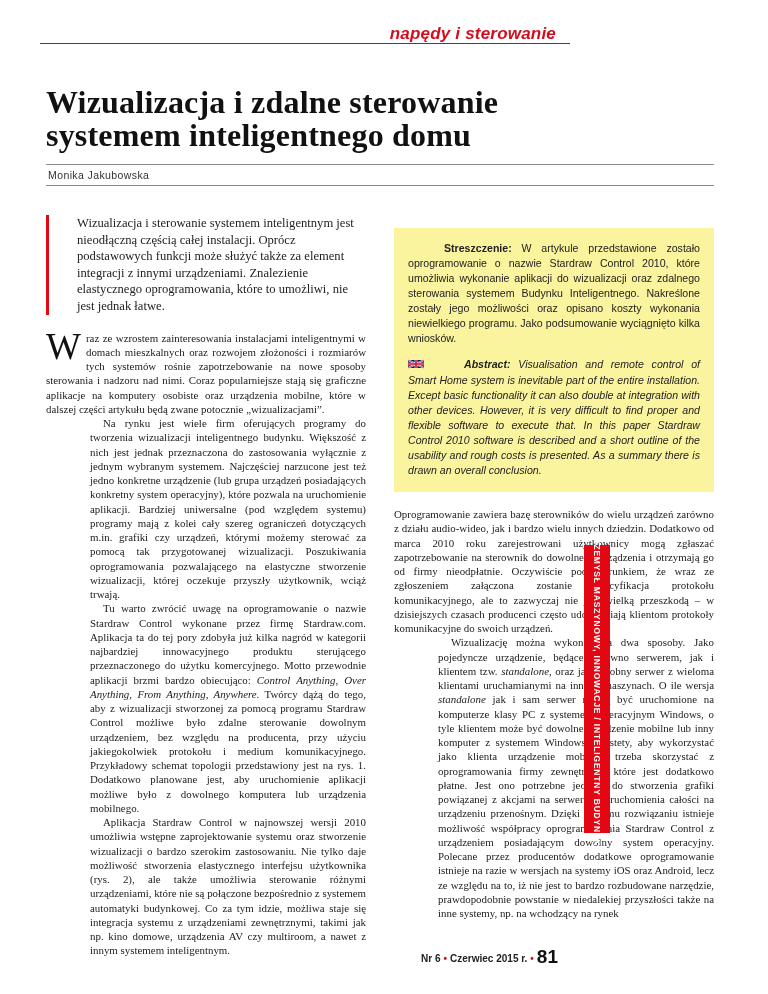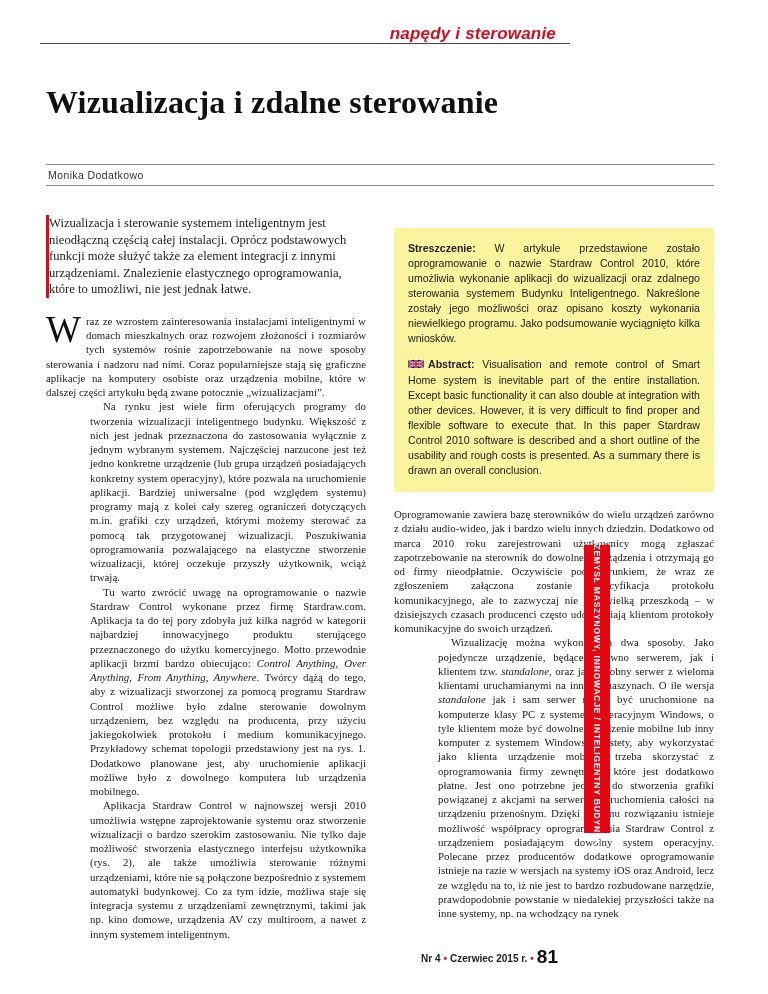--- a/index.html
+++ b/index.html
@@ -35,21 +35,21 @@
     padding:4px 2px;font-family:"Liberation Sans",sans-serif;
     font-size:10.5px;color:#333;letter-spacing:.4px;
   }
 
   
   .columns{position:absolute;left:46px;top:212px;width:668px;display:flex;gap:28px;}
   .col{width:320px;}
 
   .lead{
     border-left:3px solid var(--sidebar-red);
-    padding-left:0;margin:3px 0 16px 0;
+    padding-left:28px;margin:3px 0 16px 0;
     font-size:12.6px;line-height:16.6px;color:#222;
   }
 
   .body-p{
     margin:0;font-size:10.9px;line-height:14.25px;text-align:justify;color:#1a1a1a;
   }
   .body-p.indent{text-indent:13px;margin-left:44px;}
   .dropcap{
     float:left;font-size:37px;line-height:29px;padding:1px 5px 0 0;color:#111;
     font-family:"Liberation Serif",serif;
@@ -57,22 +57,22 @@
   .italic{font-style:italic;}
 
   
   .abstract-box{
     background:var(--box-yellow);
     padding:13px 14px 14px 14px;margin:16px 0 15px 0;
     font-family:"Liberation Sans",sans-serif;
     font-size:10.6px;line-height:15px;text-align:justify;color:#222;
   }
   .abstract-box .pl{margin:0 0 11px 0;}
-  .abstract-box .en{margin:0;}
-  .abstract-box b{font-weight:bold;}
+  .abstract-box .en{margin:0;font-style:italic;}
+  .abstract-box b{font-weight:bold;margin-left:36px;}
   .flag{display:inline-block;vertical-align:-1px;margin-right:4px;}
 
   
   .side-strip{
     position:absolute;top:545px;right:2px;width:26px;height:288px;
     background:var(--sidebar-red);display:flex;align-items:center;justify-content:center;
   }
   .side-strip span{
     writing-mode:vertical-rl;
     font-family:"Liberation Sans",sans-serif;font-weight:bold;
@@ -90,23 +90,24 @@
 </head>
 <body>
 
 <div class="page">
 
   <div class="header-label">napędy i sterowanie</div>
   <div class="rule-top"></div>
 
   <div class="title">
     <div>Wizualizacja i zdalne sterowanie</div>
+    <div>systemem inteligentnego domu</div>
   </div>
 
-  <div class="author-block">Monika Dodatkowo</div>
+  <div class="author-block">Monika Jakubowska</div>
 
   <div class="columns">
 
     <div class="col">
       <div class="lead">Wizualizacja i sterowanie systemem inteligentnym jest nieodłączną częścią całej instalacji. Oprócz podstawowych funkcji może służyć także za element integracji z innymi urządzeniami. Znalezienie elastycznego oprogramowania, które to umożliwi, nie jest jednak łatwe.</div>
       <div>
           <p class="body-p"><span class="dropcap">W</span>raz ze wzrostem zainteresowania instalacjami inteligentnymi w domach mieszkalnych oraz rozwojem złożoności i rozmiarów tych systemów rośnie zapotrzebowanie na nowe sposoby sterowania i nadzoru nad nimi. Coraz popularniejsze stają się graficzne aplikacje na komputery osobiste oraz urządzenia mobilne, które w dalszej części artykułu będą zwane potocznie „wizualizacjami”.</p>
           <p class="body-p indent">Na rynku jest wiele firm oferujących programy do tworzenia wizualizacji inteligentnego budynku. Większość z nich jest jednak przeznaczona do zastosowania wyłącznie z jednym wybranym systemem. Najczęściej narzucone jest też jedno konkretne urządzenie (lub grupa urządzeń posiadających konkretny system operacyjny), które pozwala na uruchomienie aplikacji. Bardziej uniwersalne (pod względem systemu) programy mają z kolei cały szereg ograniczeń dotyczących m.in. grafiki czy urządzeń, którymi możemy sterować za pomocą tak przygotowanej wizualizacji. Poszukiwania oprogramowania pozwalającego na elastyczne stworzenie wizualizacji, której oczekuje przyszły użytkownik, wciąż trwają.</p>
           <p class="body-p indent">Tu warto zwrócić uwagę na oprogramowanie o nazwie Stardraw Control wykonane przez firmę Stardraw.com. Aplikacja ta do tej pory zdobyła już kilka nagród w kategorii najbardziej innowacyjnego produktu sterującego przeznaczonego do użytku komercyjnego. Motto przewodnie aplikacji brzmi bardzo obiecująco: <span class="italic">Control Anything, Over Anything, From Anything, Anywhere.</span> Twórcy dążą do tego, aby z wizualizacji stworzonej za pomocą programu Stardraw Control możliwe było zdalne sterowanie dowolnym urządzeniem, bez względu na producenta, przy użyciu jakiegokolwiek protokołu i medium komunikacyjnego. Przykładowy schemat topologii przedstawiony jest na rys. 1. Dodatkowo planowane jest, aby uruchomienie aplikacji możliwe było z dowolnego komputera lub urządzenia mobilnego.</p>
           <p class="body-p indent">Aplikacja Stardraw Control w najnowszej wersji 2010 umożliwia wstępne zaprojektowanie systemu oraz stworzenie wizualizacji o bardzo szerokim zastosowaniu. Nie tylko daje możliwość stworzenia elastycznego interfejsu użytkownika (rys. 2), ale także umożliwia sterowanie różnymi urządzeniami, które nie są połączone bezpośrednio z systemem automatyki budynkowej. Co za tym idzie, możliwa staje się integracja systemu z urządzeniami zewnętrznymi, takimi jak np. kino domowe, urządzenia AV czy multiroom, a nawet z innym systemem inteligentnym.</p>
@@ -130,16 +131,16 @@
         </div>
     </div>
 
   </div>
 
   <div class="side-strip">
     <span>PRZEMYSŁ MASZYNOWY, INNOWACJE / INTELIGENTNY BUDYNEK</span>
   </div>
 
   <div class="footer">
-    <span>Nr 4</span><span class="dot">•</span><span>Czerwiec 2015 r.</span><span class="dot">•</span><span class="pagenum">81</span>
+    <span>Nr 6</span><span class="dot">•</span><span>Czerwiec 2015 r.</span><span class="dot">•</span><span class="pagenum">81</span>
   </div>
 
 </div>
 
 </body></html>

